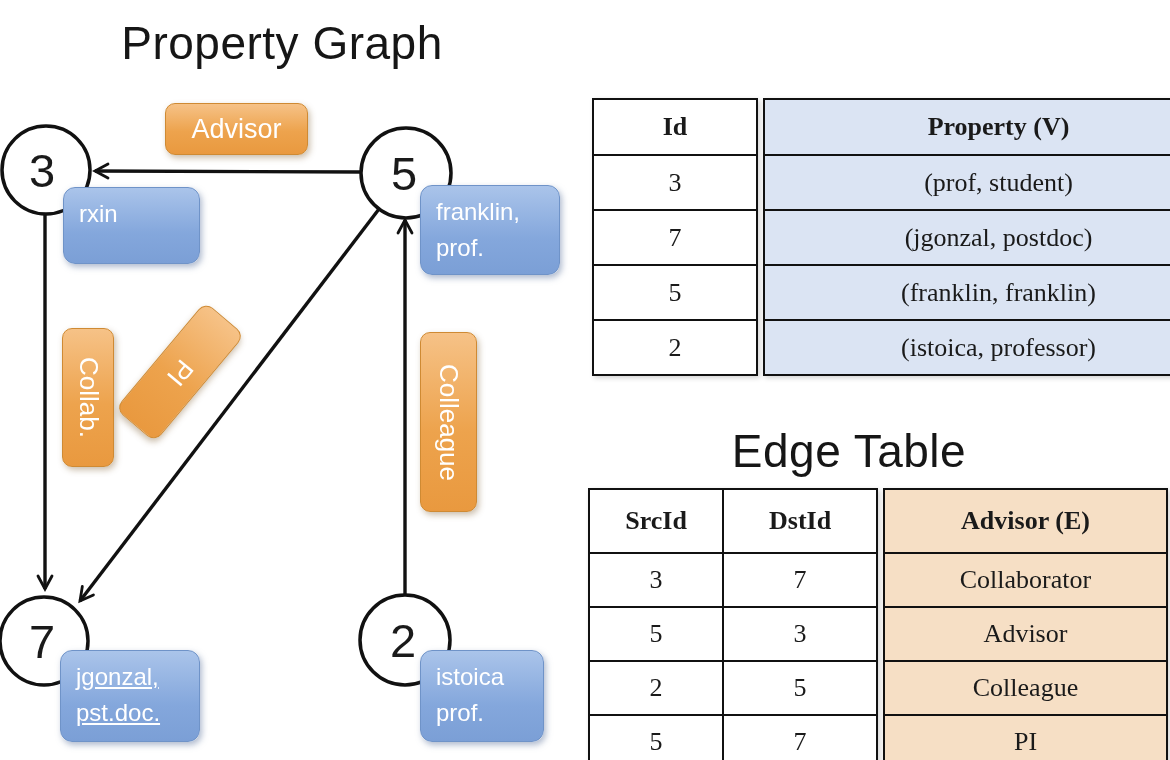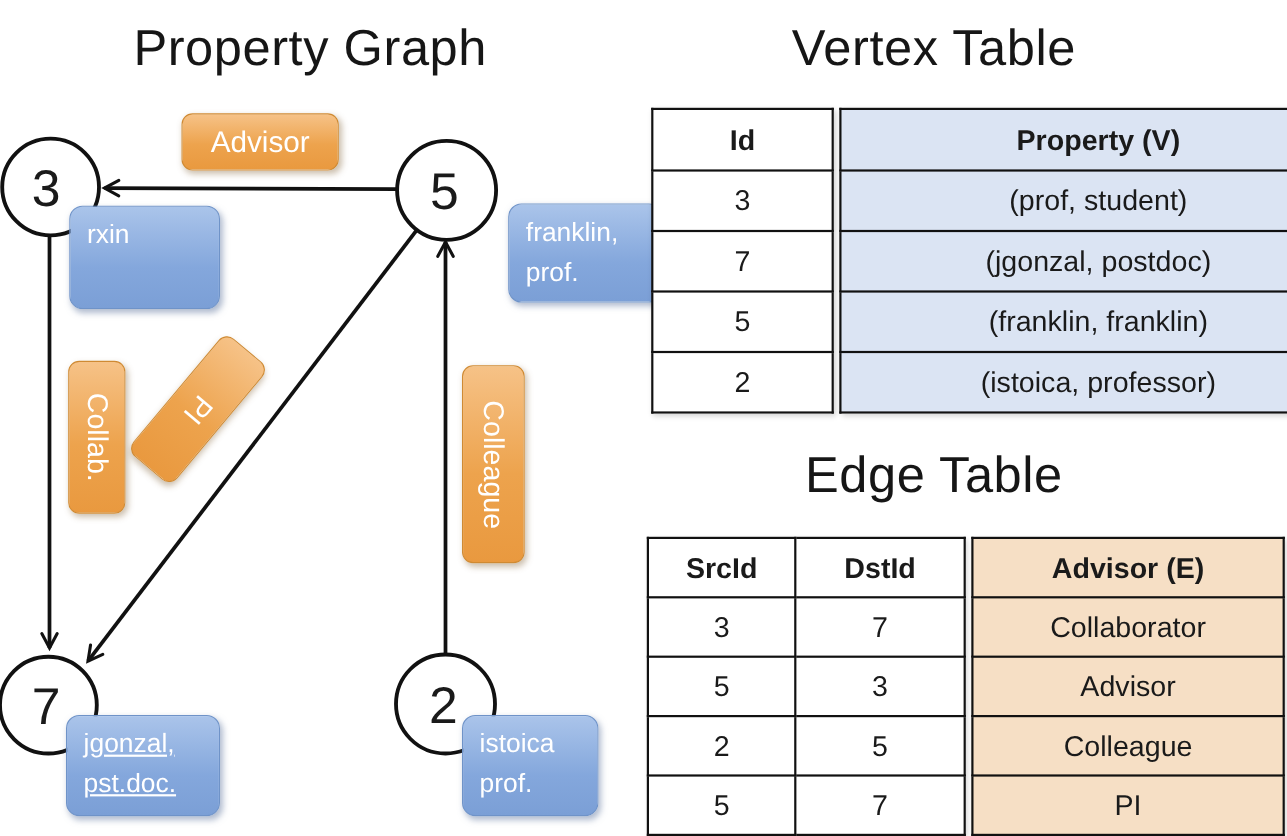--- a/index.html
+++ b/index.html
@@ -17,21 +17,21 @@
     font-size: 46px;
     font-weight: 400;
     letter-spacing: 0.5px;
     color: #161616;
     text-align: center;
     white-space: nowrap;
     padding-left: 28px;
   }
   #graph-title   { left: 0;   top: 16px;  width: 536px; }
   #vertex-title  { left: 505px; top: 16px;  width: 660px; }
-  #edge-title    { left: 505px; top: 404px; width: 660px; }
+  #edge-title    { left: 505px; top: 424px; width: 660px; }
 
   svg.graph { position: absolute; left: 0; top: 0; }
   .edge-line { stroke: #111111; stroke-width: 3.4px; }
   .node-circle { fill: #ffffff; stroke: #111111; stroke-width: 3.5px; }
   .node-num { font-size: 47px; fill: #1a1a1a; text-anchor: middle; }
 
   
   .badge {
     position: absolute;
     display: flex;
@@ -56,61 +56,61 @@
     position: absolute;
     background: linear-gradient(to bottom, #aac4ea 0%, #84a7dc 60%, #7b9fd6 100%);
     border: 1px solid #6f93c8;
     border-radius: 12px;
     box-shadow: 2px 3px 6px rgba(110,130,165,0.55);
     color: #ffffff;
     font-size: 24px;
     line-height: 1.5;
     padding: 8px 0 0 15px;
   }
-  #vlabel-rxin     { left: 63px;  top: 187px; width: 137px; height: 94px; }
-  #vlabel-franklin { left: 420px; top: 185px; width: 140px; height: 90px; margin-left: 42px; }
+  #vlabel-rxin     { left: 63px;  top: 187px; width: 137px; height: 77px; }
+  #vlabel-franklin { left: 420px; top: 185px; width: 140px; height: 90px; }
   #vlabel-jgonzal  { left: 60px;  top: 650px; width: 140px; height: 92px; text-decoration: underline; }
   #vlabel-istoica  { left: 420px; top: 650px; width: 124px; height: 92px; }
 
   
   table.dt {
     position: absolute;
     border-collapse: collapse;
     box-shadow: 2px 2px 5px rgba(0,0,0,0.18);
   }
   table.dt td {
     border: 2.5px solid #111111;
     text-align: center;
     vertical-align: middle;
     font-size: 26px;
     background: #ffffff;
+    font-family: Liberation Serif, serif;
   }
   table.dt td.hdr { font-weight: bold; }
   table.dt td.bluefill { background: #dbe4f3; }
   table.dt td.tanfill  { background: #f6dfc5; }
 
   #vt-id   { left: 592px; top: 98px; width: 166px; }
   #vt-prop { left: 763px; top: 98px; width: 471px; padding-left: 48px; }
   #vt-id td, #vt-prop td { height: 55px; }
   #vt-id tr:first-child td, #vt-prop tr:first-child td { height: 56px; }
 
   #et-ids  { left: 588px; top: 488px; width: 290px; }
   #et-prop { left: 883px; top: 488px; width: 285px; }
   #et-ids td, #et-prop td { height: 54px; }
-  #et-ids tr:first-child td, #et-prop tr:first-child td { height: 54px; }
+  #et-ids tr:first-child td, #et-prop tr:first-child td { height: 64px; }
   #et-ids td.src { width: 135px; }
   #et-ids td.dst { width: 155px; }
 </style>
 </head>
 <body>
 
 <div class="canvas">
 
   <div class="big-title" id="graph-title">Property Graph</div>
-  <div class="big-title" id="vertex-title">Vertex Table</div>
   <div class="big-title" id="edge-title">Edge Table</div>
 
   <svg class="graph" width="580" height="760">
     <defs>
       <marker id="arrow" markerWidth="22" markerHeight="22" refX="17" refY="10" orient="auto" markerUnits="userSpaceOnUse">
         <path d="M4,3 L17,10 L4,17" fill="none" stroke="#111111" stroke-width="2.8" stroke-linecap="round"></path>
       </marker>
     </defs>
 
     <line class="edge-line" x1="362" y1="172" x2="95" y2="171" marker-end="url(#arrow)"></line>

